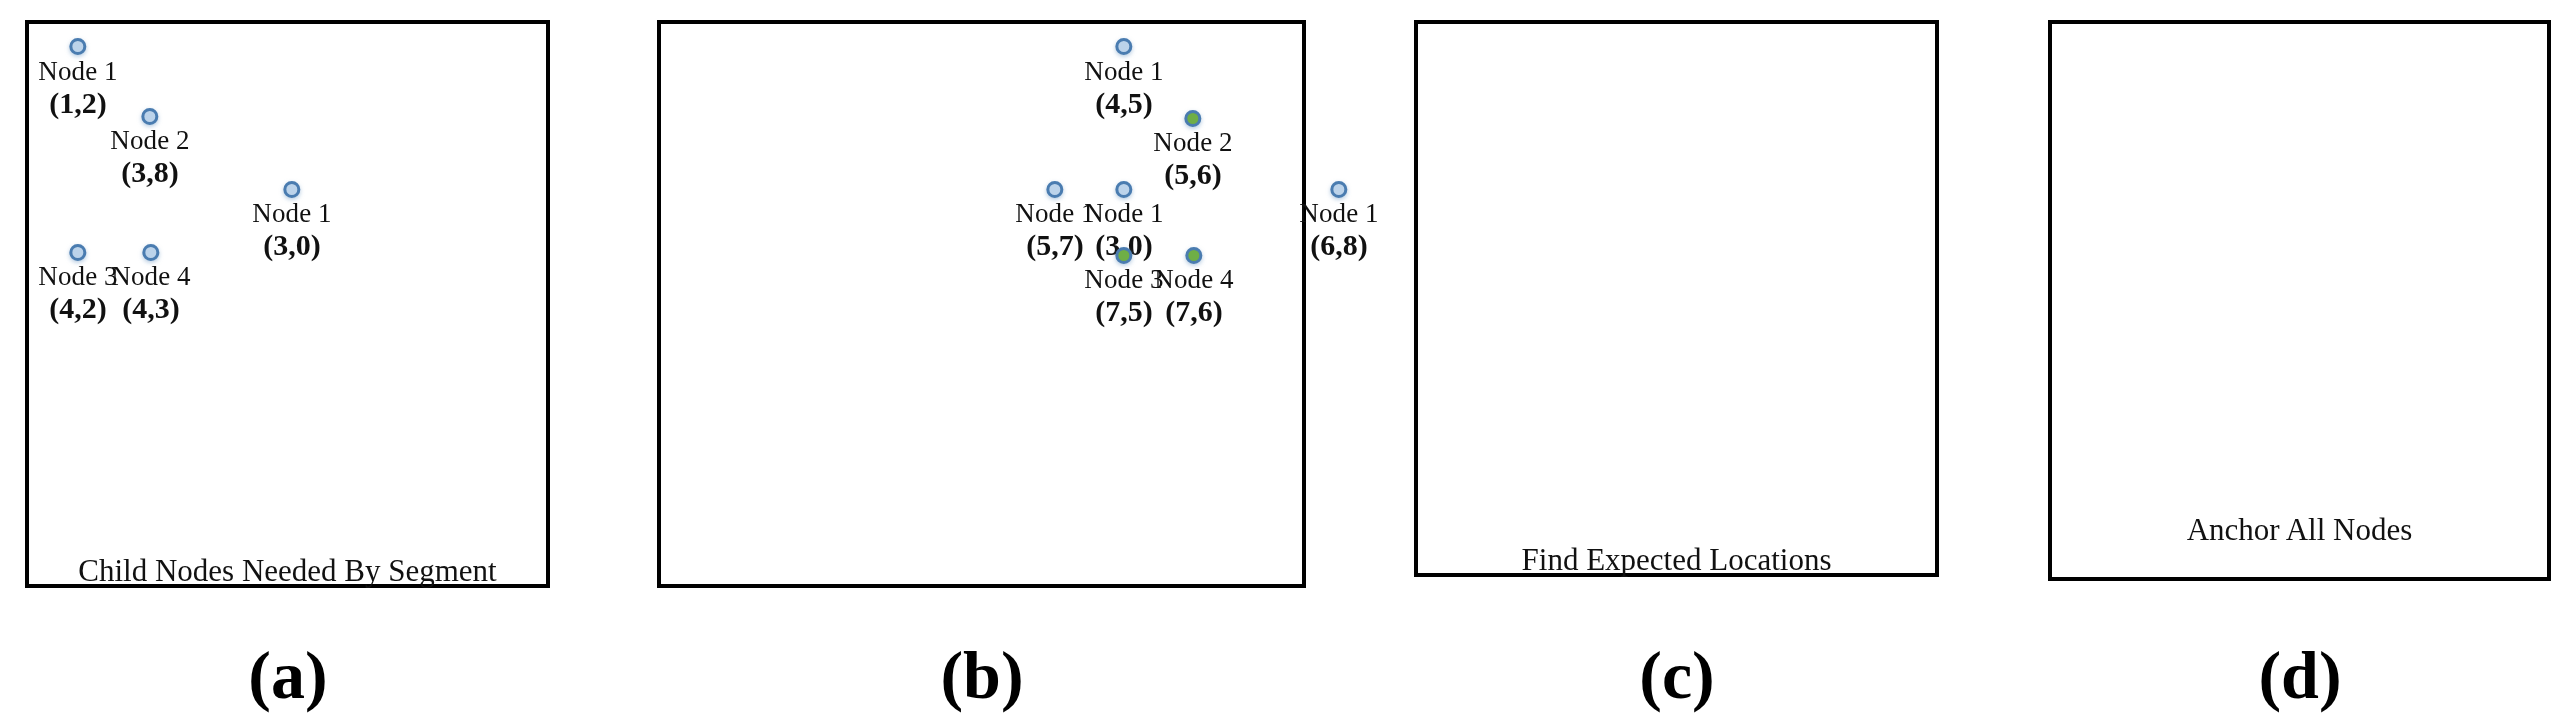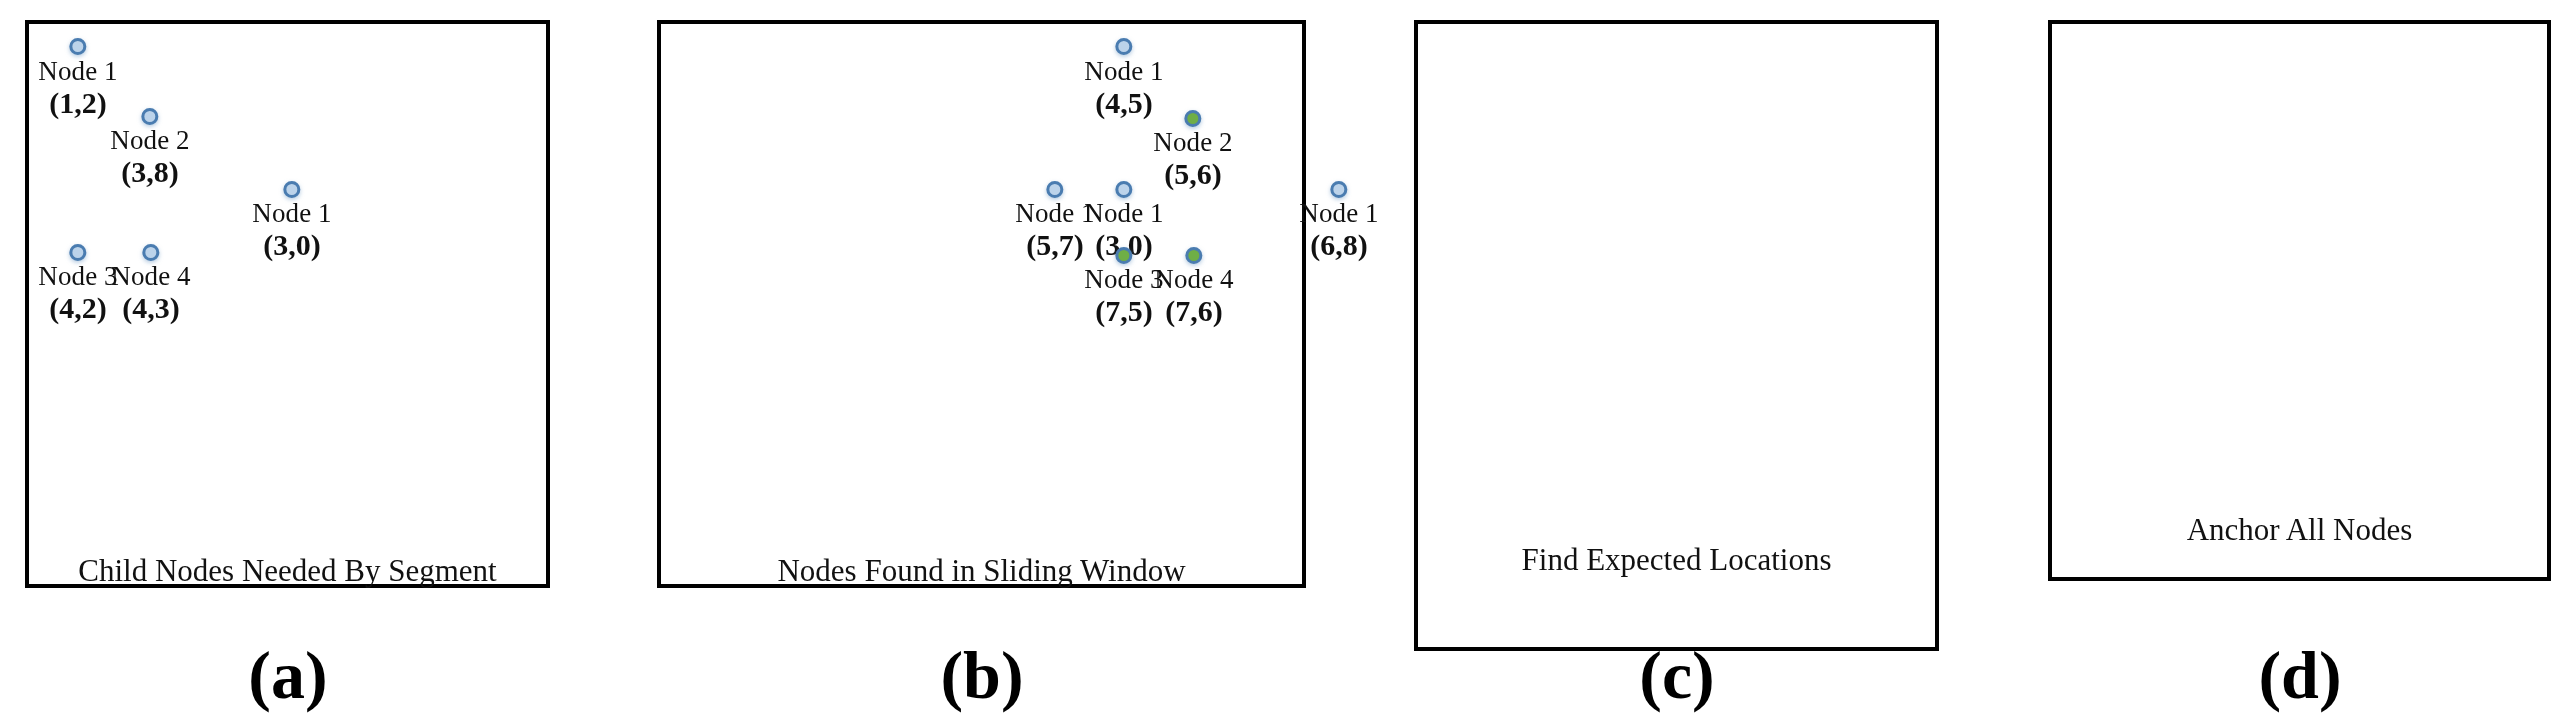--- a/index.html
+++ b/index.html
@@ -132,24 +132,23 @@
       <div class="node-group" style="left: 463px; top: 223px;">
         <div class="marker green"></div>
         <div class="node-label">Node 3</div>
         <div class="node-coord">(7,5)</div>
       </div>
       <div class="node-group" style="left: 533px; top: 223px;">
         <div class="marker green"></div>
         <div class="node-label">Node 4</div>
         <div class="node-coord">(7,6)</div>
       </div>
-      <div class="panel-caption" style="top: 529px;">Nodes Found in Sliding Window</div>
     </div>
     <div class="panel-letter" style="left: 982px; top: 641px;">(b)</div>
-    <div class="panel" style="left: 1414px; top: 19.6px; width: 525px; height: 631px;">
+    <div class="panel" style="left: 1414px; top: 19.6px; width: 525px; height: 557px;">
       <div class="node-group" style="left: 811px; top: 14.3px;">
         <div class="marker orange"></div>
         <div class="node-label">Node 1</div>
         <div class="node-coord">(4,5)</div>
       </div>
       <div class="node-group" style="left: 878px; top: 86px;">
         <div class="marker green"></div>
         <div class="node-label">Node 2</div>
         <div class="node-coord">(5,6)</div>
       </div>

